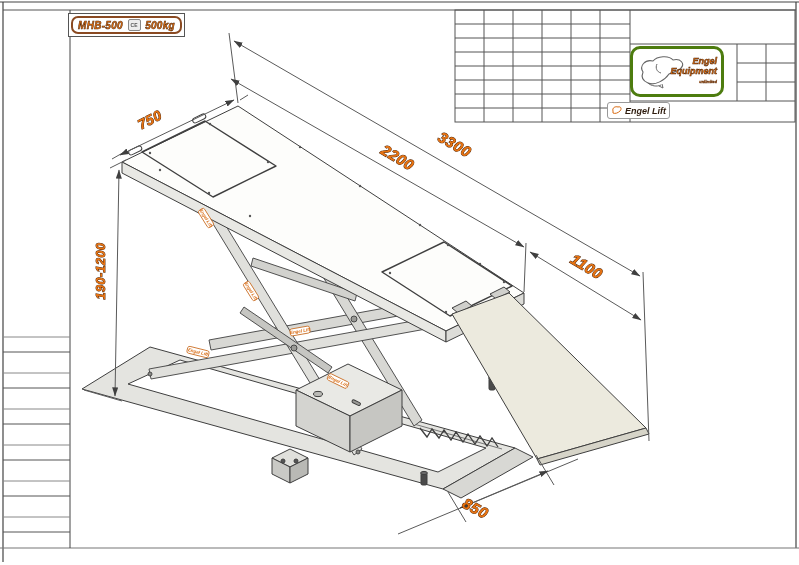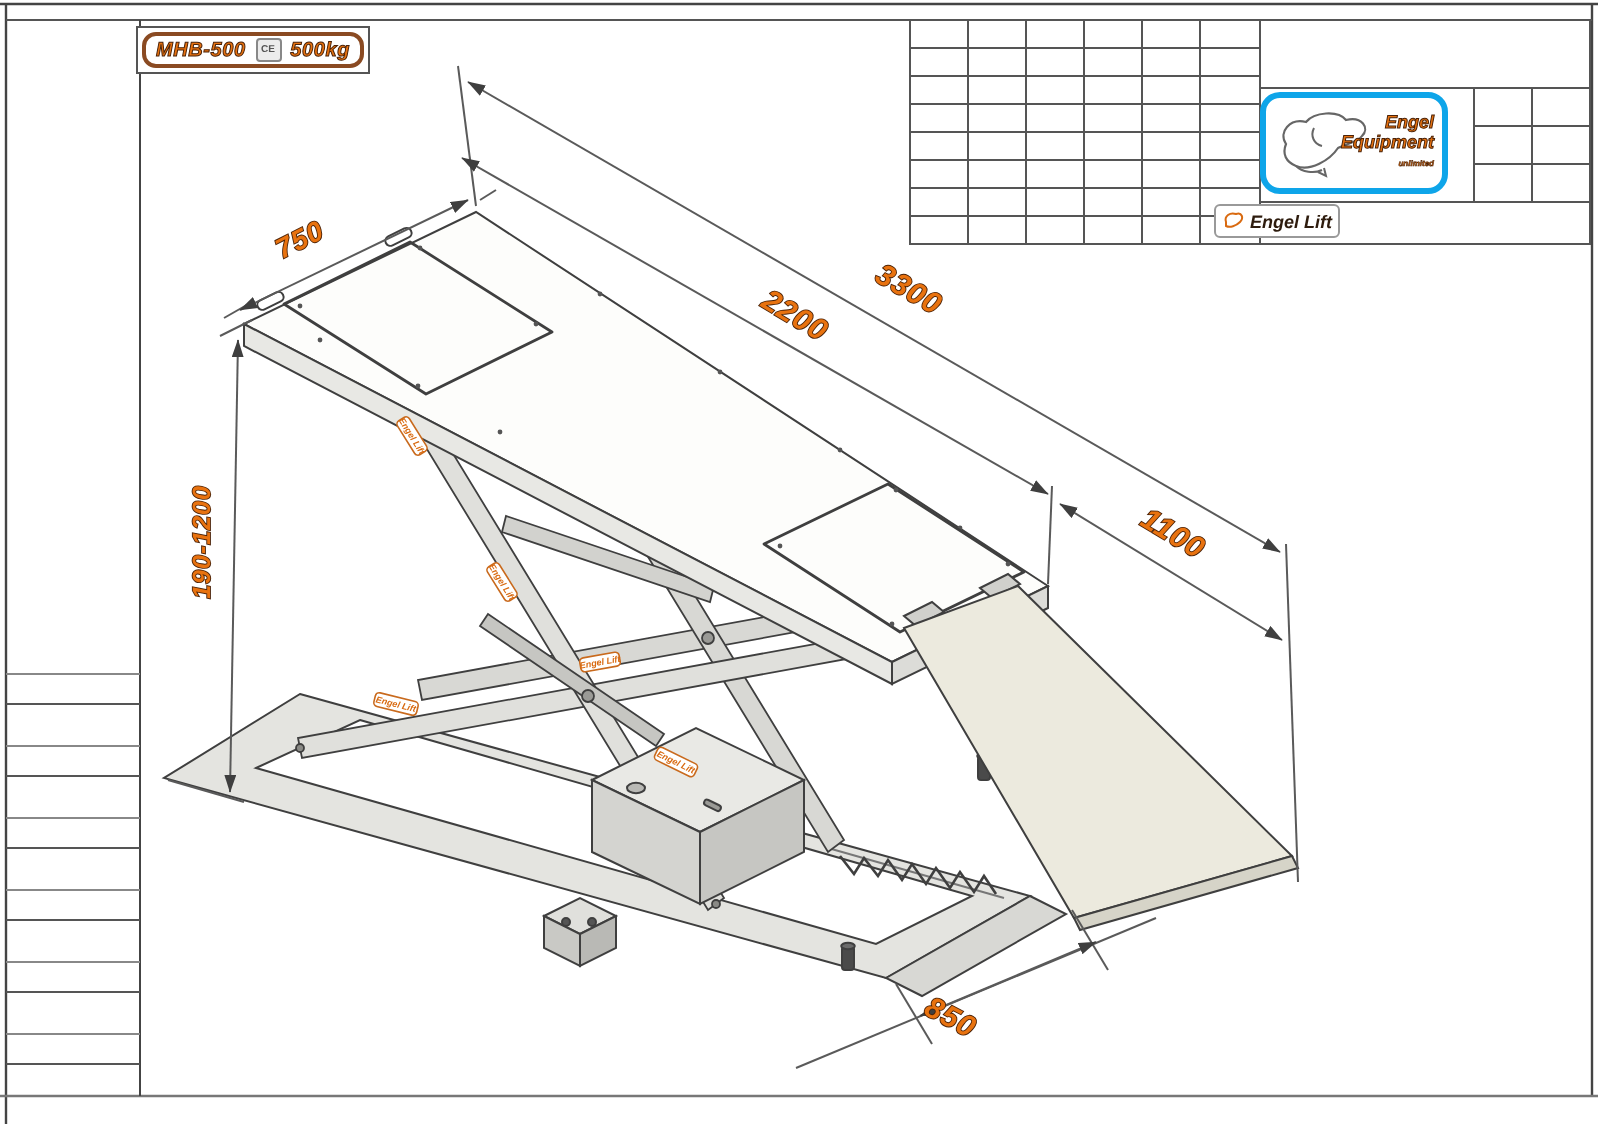--- a/index.html
+++ b/index.html
@@ -34,21 +34,21 @@
     -webkit-text-stroke:0.5px #4a2208;white-space:nowrap;letter-spacing:0.3px;
   }
   .ce-box{
     width:11px;height:10px;border:1px solid #888;border-radius:2px;background:#ececec;
     font-size:5px;color:#555;display:flex;align-items:center;justify-content:center;
     font-weight:bold;flex:0 0 auto;
   }
   
   .logo-box{
     position:absolute;left:630px;top:46px;width:94px;height:51px;
-    border:3px solid #0ea5e9;border-radius:10px;background:#fff;box-sizing:border-box;
+    border:3px solid #4d7c0f;border-radius:10px;background:#fff;box-sizing:border-box;
     display:flex;align-items:center;
   }
   .logo-sketch{position:absolute;left:2px;top:3px;}
   .logo-words{
     position:absolute;right:4px;top:7px;text-align:right;line-height:10px;
   }
   .logo-line{
     font-size:9px;font-weight:bold;font-style:italic;color:#e8720f;
     -webkit-text-stroke:0.5px #4a2208;white-space:nowrap;
   }

